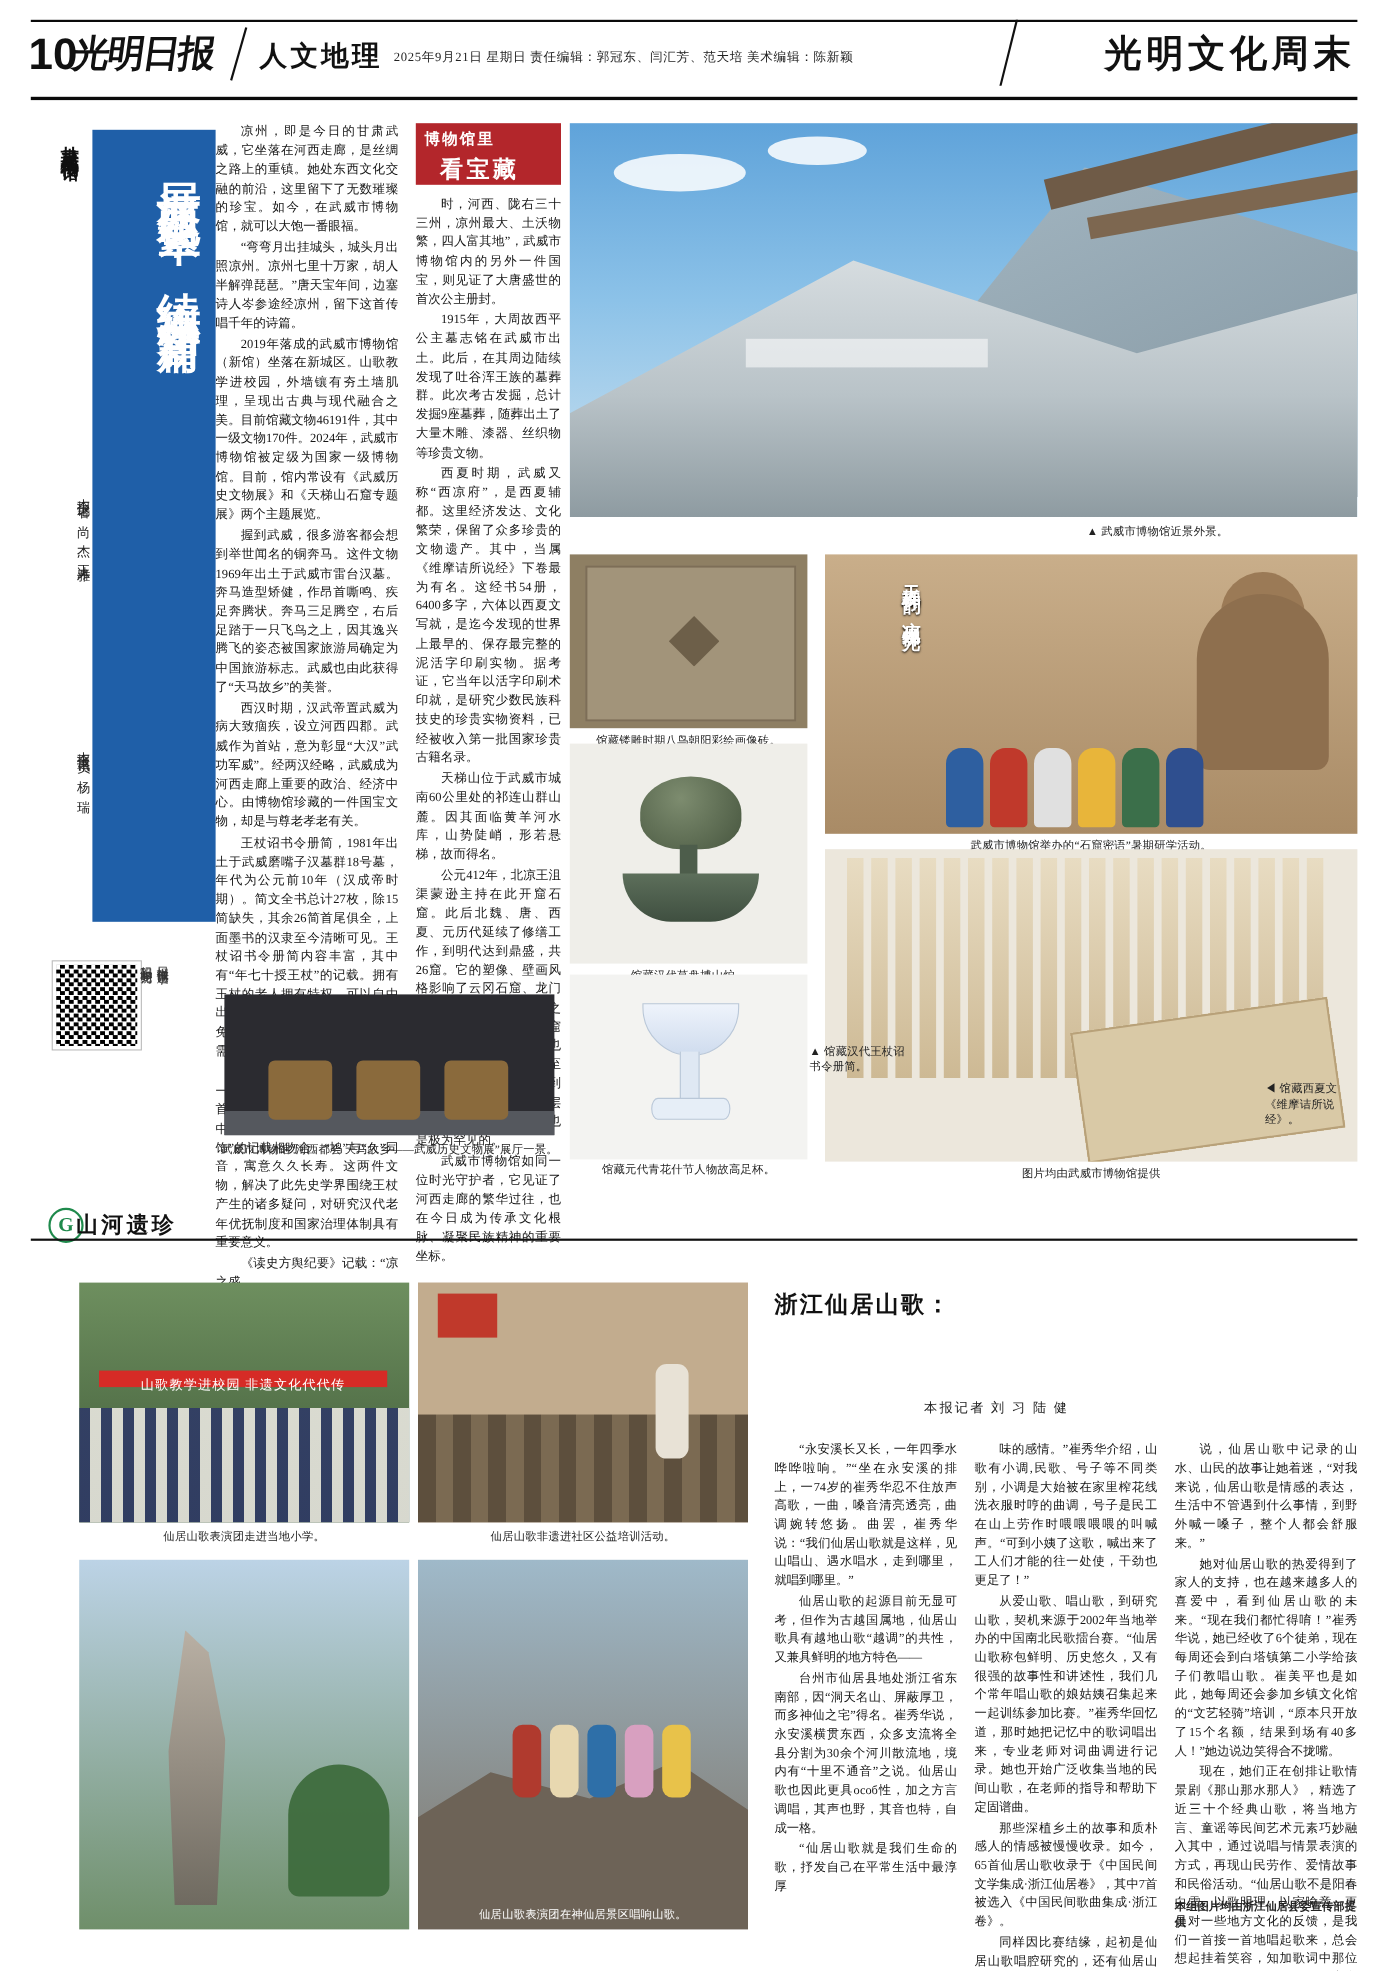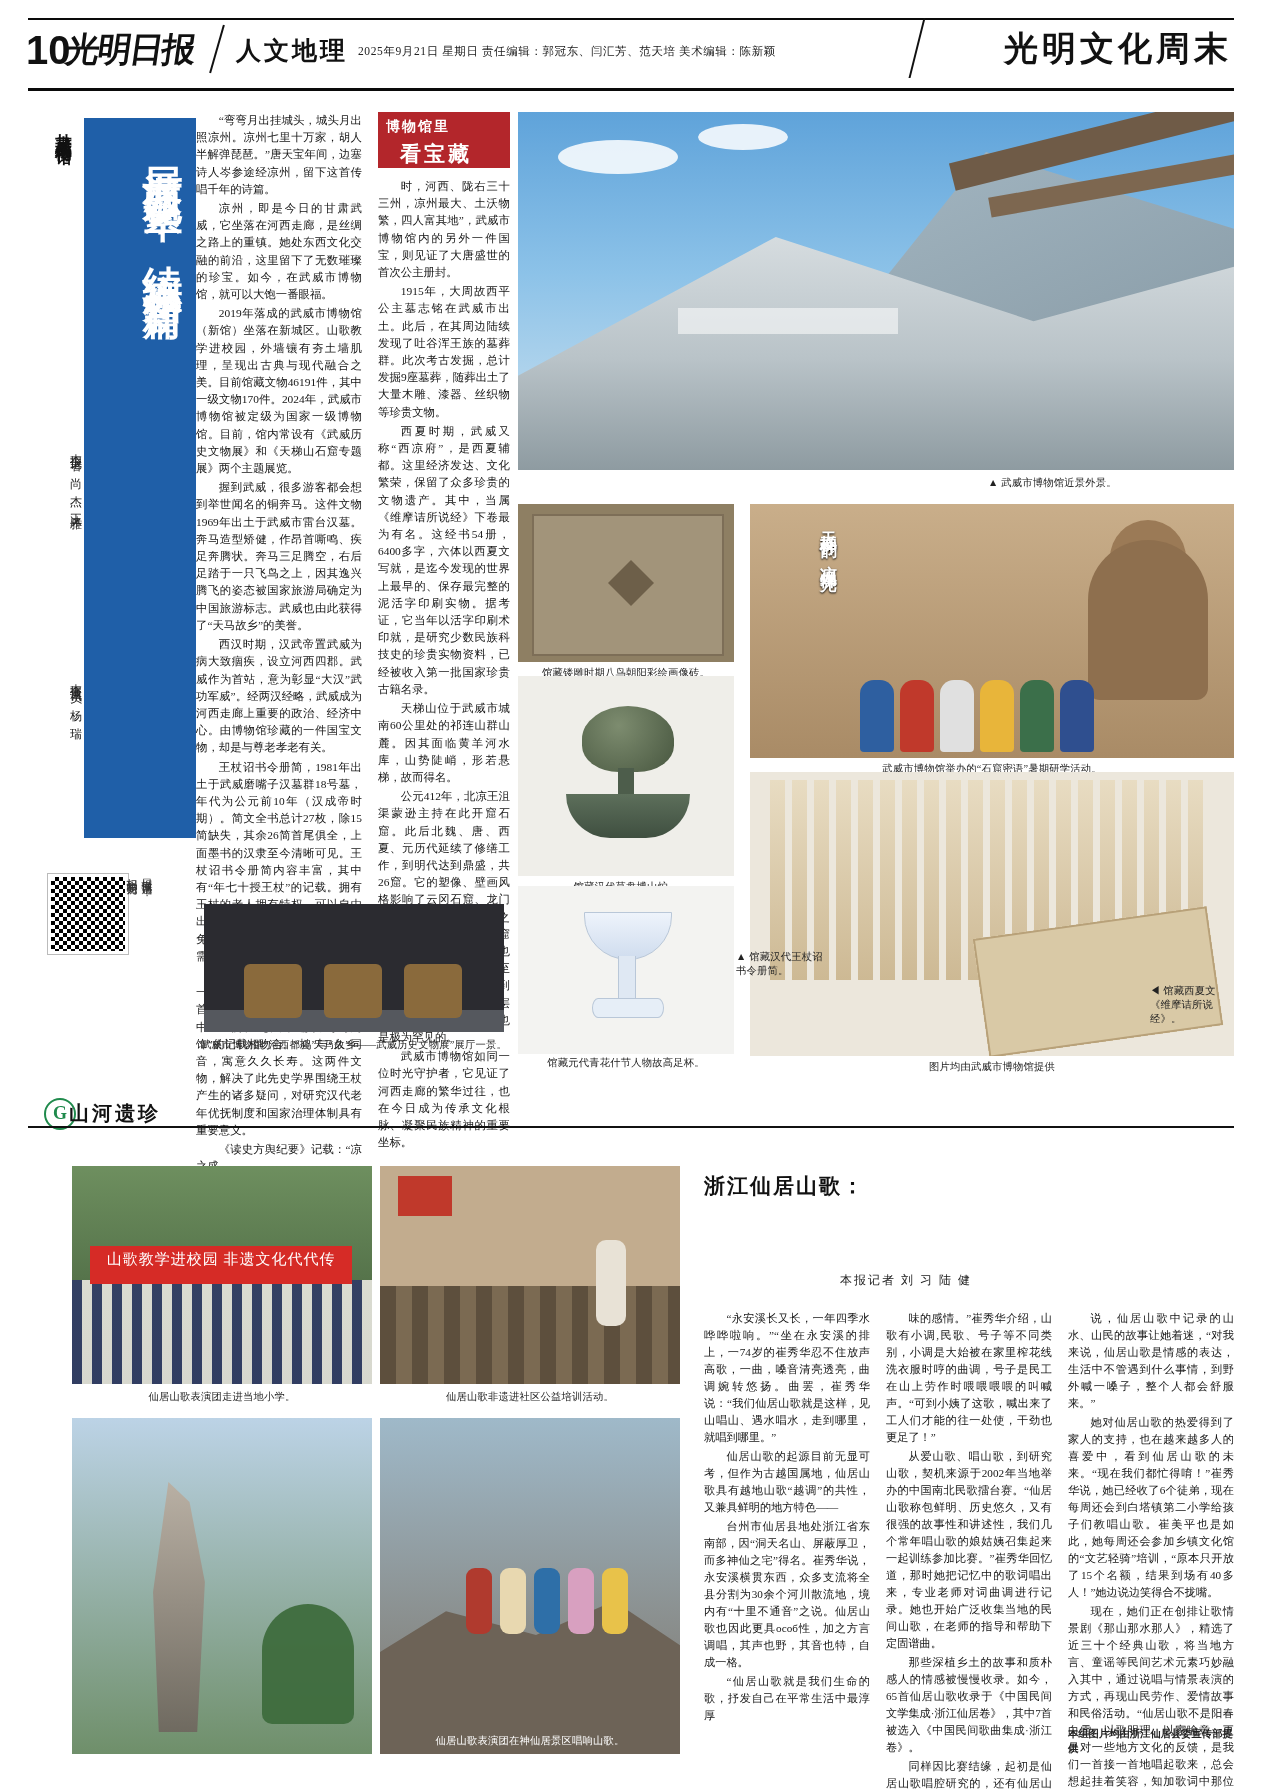--- a/index.html
+++ b/index.html
@@ -113,21 +113,21 @@
   
   .sec2-rule{position:absolute;left:28px;top:1126px;width:1206px;height:2px;background:#111;}
   .sec2-badge{position:absolute;left:44px;top:1098px;width:28px;height:28px;border:2.5px solid #1f8a4c;border-radius:50%;
               color:#1f8a4c;font-size:18px;font-weight:bold;text-align:center;line-height:26px;font-family:"Liberation Serif",serif;}
   .sec2-title{position:absolute;left:69px;top:1100px;font-size:20px;font-weight:bold;letter-spacing:3px;color:#111;}
 
   
   .bfeat{position:absolute;left:28px;top:1150px;width:1206px;height:622px;}
 
   .ph-school{left:44px;top:16px;width:300px;height:218px;background:linear-gradient(180deg,#6e8f5f,#3f5a38);}
-  .banner{position:absolute;left:18px;top:80px;width:262px;height:38px;background:#d62b26;color:#fff;font-size:15px;
+  .banner{position:absolute;left:18px;top:80px;width:262px;height:15px;background:#d62b26;color:#fff;font-size:12px;
           text-align:center;line-height:26px;letter-spacing:1px;}
   .crowd{position:absolute;left:0;bottom:0;width:300px;height:104px;
          background:repeating-linear-gradient(90deg,#2f3a66 0 10px,#e8e6df 10px 20px);opacity:.9;}
 
   .ph-class{left:352px;top:16px;width:300px;height:218px;background:linear-gradient(180deg,#c9b79d,#8e7a60);}
   .cl-wall{position:absolute;left:0;top:0;width:300px;height:120px;background:#c2ac8e;}
   .cl-red{position:absolute;left:18px;top:10px;width:54px;height:40px;background:#c0392b;}
   .cl-seats{position:absolute;left:0;bottom:0;width:300px;height:98px;
             background:repeating-linear-gradient(90deg,#5d4f3d 0 16px,#7b6a52 16px 32px);}
   .cl-person{position:absolute;right:54px;top:74px;width:30px;height:86px;background:#e8e2d6;border-radius:10px;}
@@ -173,22 +173,22 @@
   <div class="vtitle-wrap">
     <div class="kicker">甘肃武威市博物馆：</div>
     <div class="bigtitle">展河西繁华  续凉州新篇</div>
     <div class="byline">本报记者  尚  杰  王冰雅</div>
     <div class="byline2">本报通讯员  杨  瑞</div>
     <div class="qr"></div>
     <div class="qr-cap">日报微博话题 · 扫码参与光明</div>
   </div>
 
   <div class="col" style="left:168px;top:8px;width:166px;height:820px;">
+    <p>凉州，即是今日的甘肃武威，它坐落在河西走廊，是丝绸之路上的重镇。她处东西文化交融的前沿，这里留下了无数璀璨的珍宝。如今，在武威市博物馆，就可以大饱一番眼福。</p>
     <p>“弯弯月出挂城头，城头月出照凉州。凉州七里十万家，胡人半解弹琵琶。”唐天宝年间，边塞诗人岑参途经凉州，留下这首传唱千年的诗篇。</p>
-    <p>凉州，即是今日的甘肃武威，它坐落在河西走廊，是丝绸之路上的重镇。她处东西文化交融的前沿，这里留下了无数璀璨的珍宝。如今，在武威市博物馆，就可以大饱一番眼福。</p>
     <p>2019年落成的武威市博物馆（新馆）坐落在新城区。山歌教学进校园，外墙镶有夯土墙肌理，呈现出古典与现代融合之美。目前馆藏文物46191件，其中一级文物170件。2024年，武威市博物馆被定级为国家一级博物馆。目前，馆内常设有《武威历史文物展》和《天梯山石窟专题展》两个主题展览。</p>
     <p>握到武威，很多游客都会想到举世闻名的铜奔马。这件文物1969年出土于武威市雷台汉墓。奔马造型矫健，作昂首嘶鸣、疾足奔腾状。奔马三足腾空，右后足踏于一只飞鸟之上，因其逸兴腾飞的姿态被国家旅游局确定为中国旅游标志。武威也由此获得了“天马故乡”的美誉。</p>
     <p>西汉时期，汉武帝置武威为病大致痼疾，设立河西四郡。武威作为首站，意为彰显“大汉”武功军威”。经两汉经略，武威成为河西走廊上重要的政治、经济中心。由博物馆珍藏的一件国宝文物，却是与尊老孝老有关。</p>
     <p>王杖诏书令册简，1981年出土于武威磨嘴子汉墓群18号墓，年代为公元前10年（汉成帝时期）。简文全书总计27枚，除15简缺失，其余26简首尾俱全，上面墨书的汉隶至今清晰可见。王杖诏书令册简内容丰富，其中有“年七十授王杖”的记载。拥有王杖的老人拥有特权，可以自由出入官府不被阻，从事商业经营免除厘税；路上行人见持王杖者需让道，等等。</p>
     <p>此外，武威市博物馆还藏有一件彩绘漆木鸠。彩王杖上的杖首实物，与《后汉书·礼仪志》中“王杖长九尺，端以鸠鸟为饰”的记载相吻合。“鸠”与“久”同音，寓意久久长寿。这两件文物，解决了此先史学界围绕王杖产生的诸多疑问，对研究汉代老年优抚制度和国家治理体制具有重要意义。</p>
     <p>《读史方舆纪要》记载：“凉之盛</p>
   </div>
 
   <div class="tagbox">
     <div class="t1">博物馆里</div>

